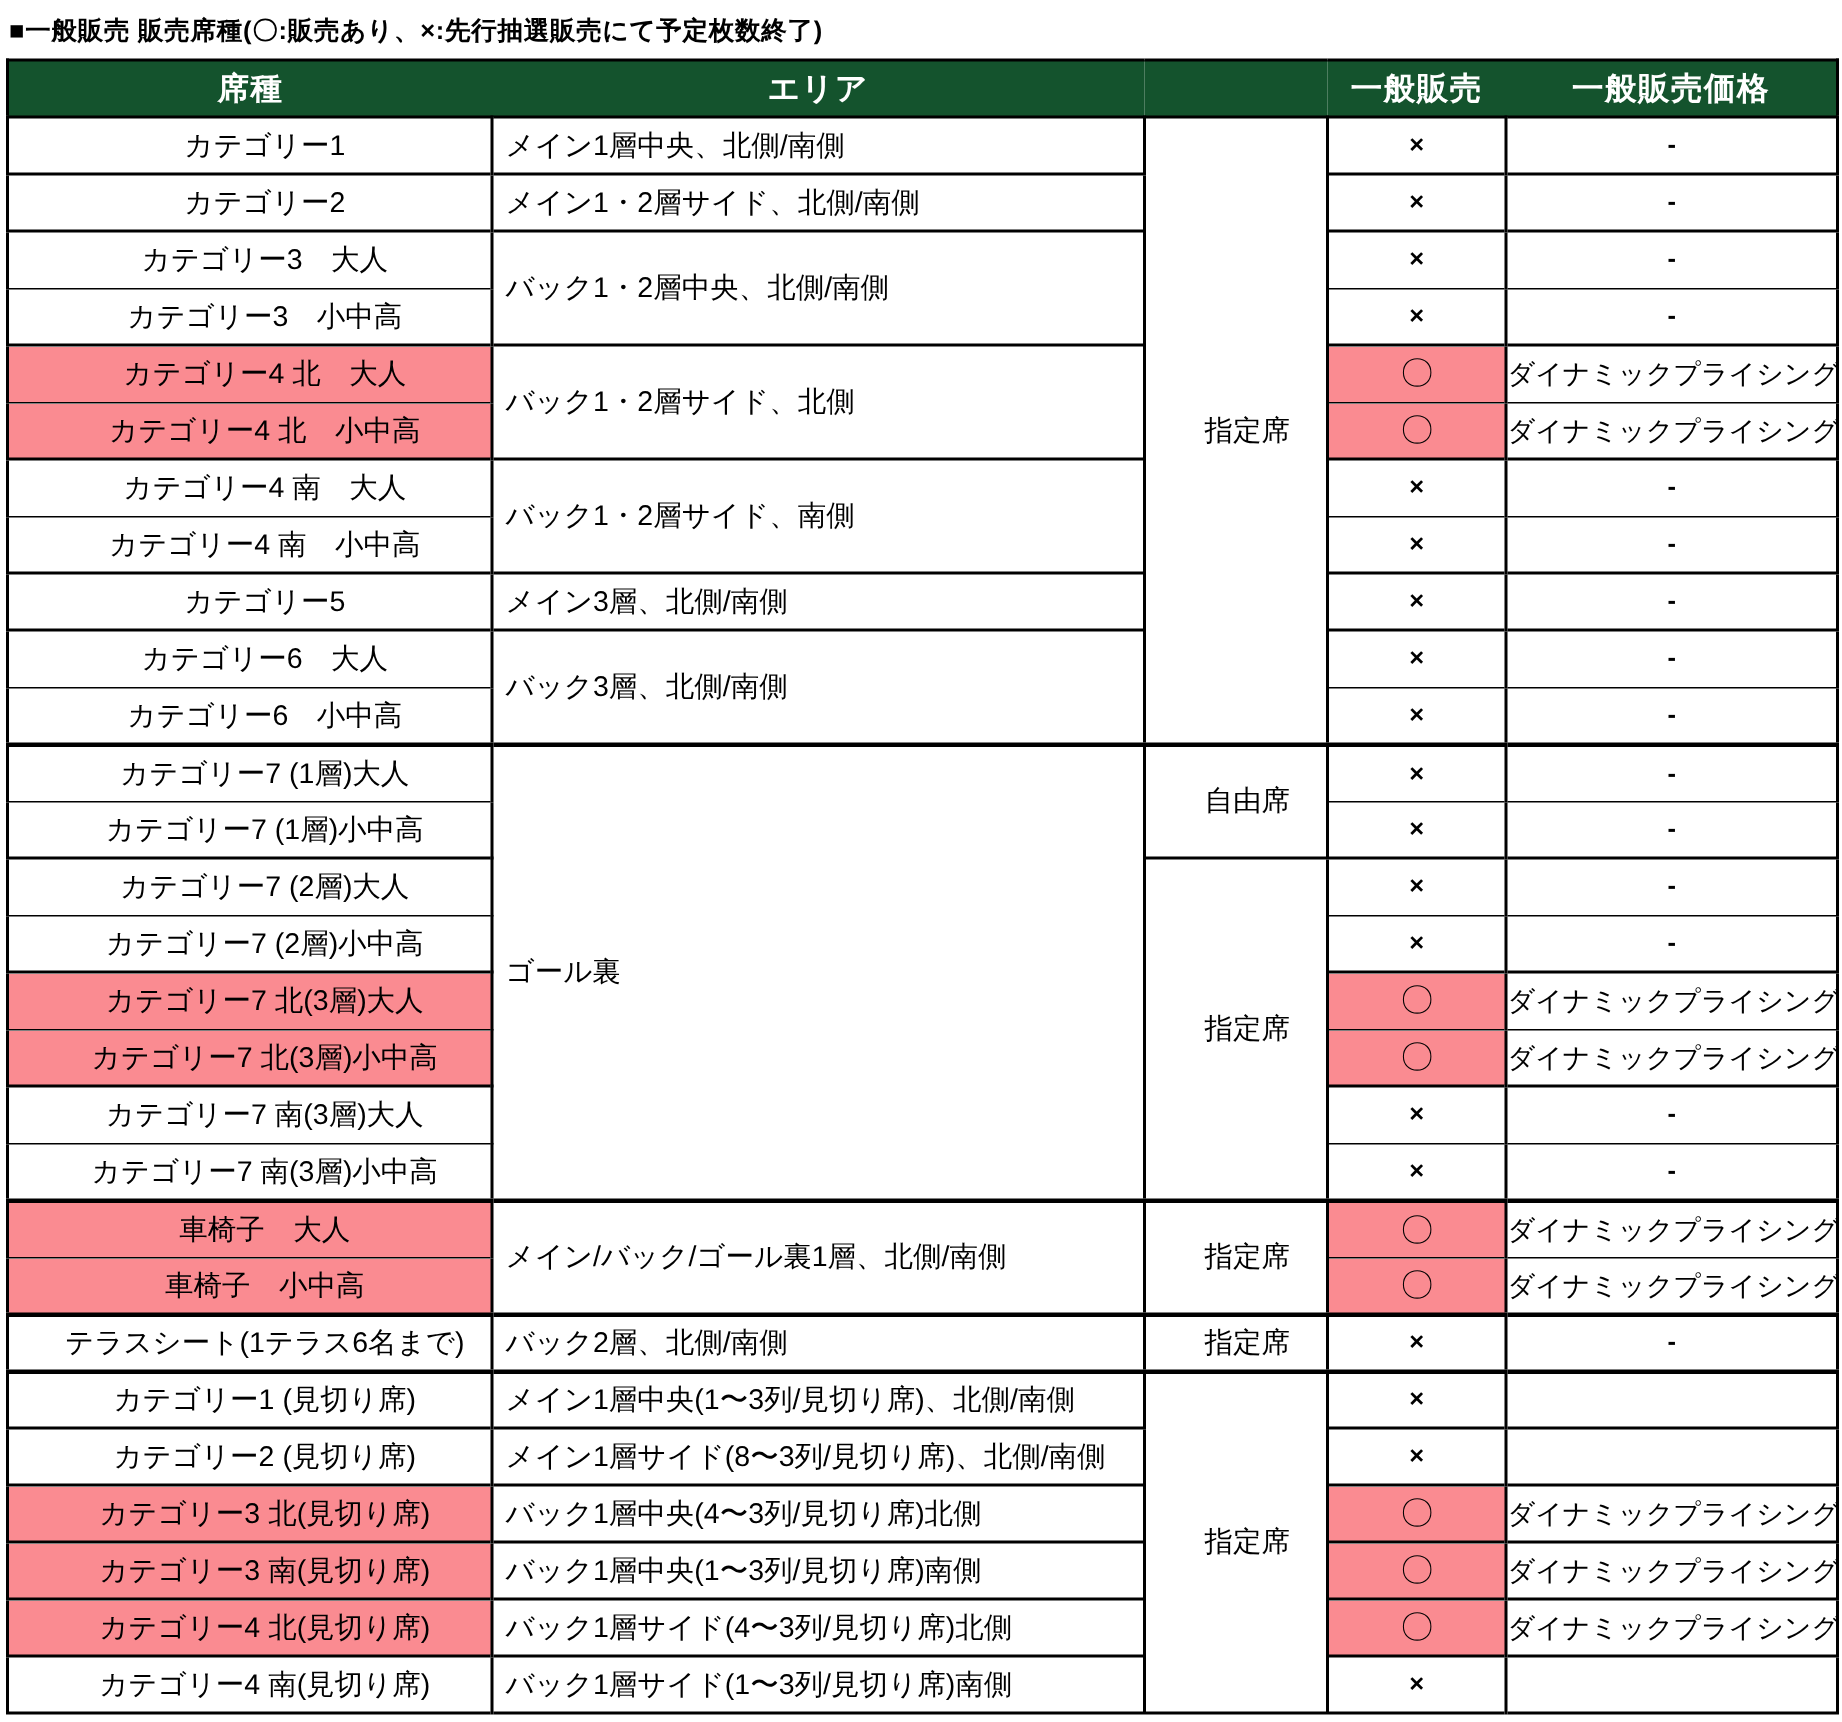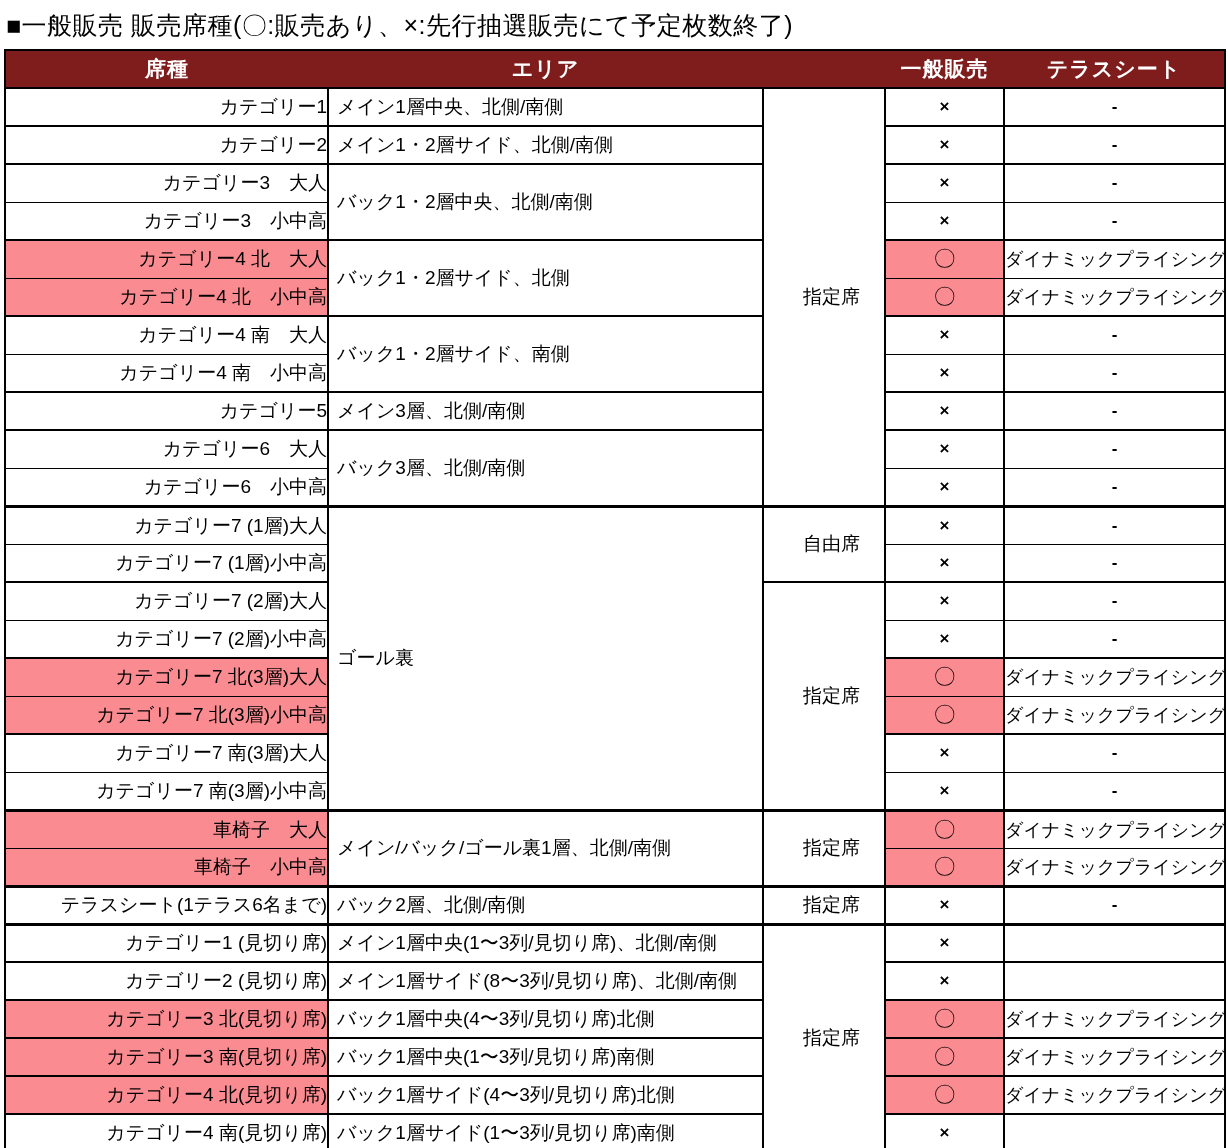--- a/index.html
+++ b/index.html
@@ -3,35 +3,35 @@
 <meta charset="utf-8">
 <style>
   * { box-sizing: border-box; margin: 0; padding: 0; }
   body {
     width: 1228px; height: 1148px;
     background: #ffffff;
     font-family: "Liberation Sans", "DejaVu Sans", sans-serif;
     color: #000;
   }
   .title {
-    font-size: 25px;
-    font-weight: normal;
+    font-size: 17px;
+    font-weight: bold;
     padding: 9px 0 7px 6px;
     letter-spacing: 0.5px;
     white-space: nowrap;
   }
   table {
     border-collapse: collapse;
     table-layout: fixed;
     width: 1220px;
     margin-left: 4px;
     border: 2px solid #000;
   }
   thead th {
-    background: #7f1d1d;
+    background: #14532d;
     color: #ffffff;
     font-size: 21px;
     font-weight: bold;
     height: 38px;
     border: 0;
     text-align: center;
     letter-spacing: 1px;
   }
   td {
     border: 1px solid #000;
@@ -40,21 +40,21 @@
     height: 38px;
     vertical-align: middle;
     font-size: 19px;
     white-space: nowrap;
     overflow: hidden;
     background: #ffffff;
   }
   tr.g  td { border-top-width: 2px; }
   tr.sec td { border-top-width: 3px; }
   tr.pb td { border-bottom-width: 1px; }
-  td.seat-cell  { text-align: right; padding-left: 20px; }
+  td.seat-cell  { text-align: center; padding-left: 20px; }
   td.area-cell  { text-align: left; padding-left: 8px; margin-left: 28px; }
   td.class-cell { text-align: center; padding-left: 15px; }
   td.sale-cell  { text-align: center; font-size: 17px; font-weight: bold; }
   td.price-cell { text-align: center; font-size: 18px; }
   td.price-cell.dash { font-size: 17px; font-weight: bold; }
   tr.hl td.seat-cell, tr.hl td.sale-cell { background: #fa8b91; }
   tr.hl td.sale-cell { font-size: 22px; font-weight: normal; }
 </style>
 </head>
 <body>
@@ -68,21 +68,21 @@
       <col style="width:122px">
       <col style="width:119px">
       <col style="width:221px">
   </colgroup>
   <thead>
     <tr>
       <th>席種</th>
       <th>エリア</th>
       <th></th>
       <th>一般販売</th>
-      <th>テラスシート</th>
+      <th>一般販売価格</th>
     </tr>
   </thead>
   <tbody>
     <tr class="g">
       <td class="seat-cell">カテゴリー1</td>
       <td class="area-cell">メイン1層中央、北側/南側</td>
       <td class="class-cell" rowspan="11">指定席</td>
       <td class="sale-cell">×</td>
       <td class="price-cell dash">-</td>
     </tr>

